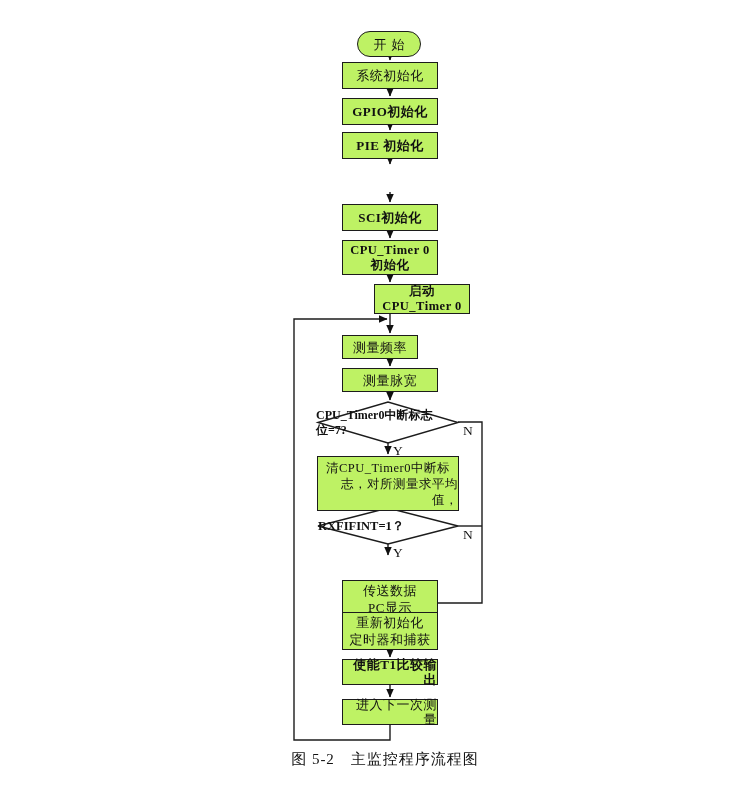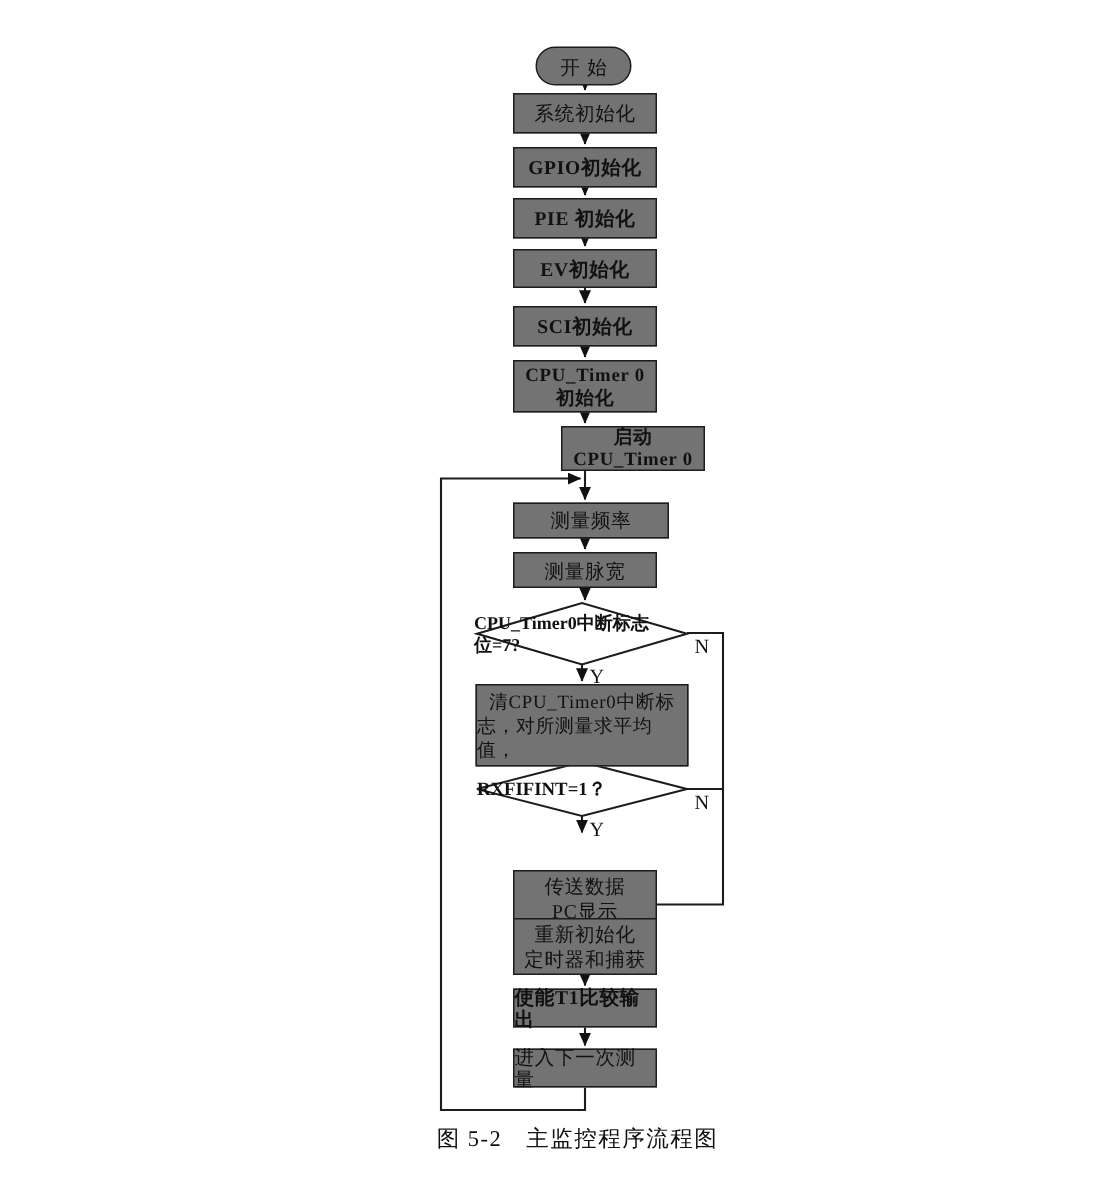--- a/index.html
+++ b/index.html
@@ -9,26 +9,26 @@
     background:#ffffff;
     font-family:"Liberation Serif","DejaVu Serif",serif;
     color:#111;
     overflow:hidden;
   }
   #wires{position:absolute;left:0;top:0;z-index:0;}
   .node{
     position:absolute;
     box-sizing:border-box;
     border:1.4px solid #1c1c1c;
-    background:#737373;
+    background:#bef264;
     display:flex;
     flex-direction:column;
     align-items:center;
     justify-content:center;
-    text-align:left;
+    text-align:right;
     font-size:13px;
     line-height:15px;
     z-index:1;
     letter-spacing:0.5px;
   }
   .oval{border-radius:14px;letter-spacing:5px;padding-left:5px;}
   .b{font-weight:bold;}
   .dtext{
     position:absolute;z-index:2;
     display:flex;flex-direction:column;align-items:flex-start;justify-content:center;
@@ -44,21 +44,21 @@
   }
   
   #n-start{left:357px;top:31px;width:64px;height:26px;}
   #n-sys{left:342px;top:62px;width:96px;height:27px;}
   #n-gpio{left:342px;top:98px;width:96px;height:27px;}
   #n-pie{left:342px;top:132px;width:96px;height:27px;}
   #n-ev{left:342px;top:166px;width:96px;height:26px;}
   #n-sci{left:342px;top:204px;width:96px;height:27px;}
   #n-cpuinit{left:342px;top:240px;width:96px;height:35px;font-size:12.5px;}
   #n-starttimer{left:342px;top:284px;width:96px;height:30px;font-size:12.5px;margin-left:32px;}
-  #n-freq{left:342px;top:335px;width:104px;height:24px;font-family:Liberation Mono, monospace;}
+  #n-freq{left:342px;top:335px;width:76px;height:24px;}
   #n-pulse{left:342px;top:368px;width:96px;height:24px;}
   #n-clear{left:317px;top:456px;width:142px;height:55px;font-size:12.5px;line-height:16px;}
   #n-send{left:342px;top:557px;width:96px;height:38px;line-height:17px;margin-top:23px;}
   #n-reinit{left:342px;top:612px;width:96px;height:38px;line-height:17px;}
   #n-t1{left:342px;top:659px;width:96px;height:26px;}
   #n-next{left:342px;top:699px;width:96px;height:26px;}
   #d1-text{left:316px;top:403px;width:144px;height:40px;}
   #d2-text{left:318px;top:511px;width:140px;height:30px;font-size:12.5px;}
   #y1{left:393px;top:444px;}
   #n1{left:463px;top:424px;}
@@ -112,23 +112,20 @@
   </div>
 
   <div class="node b" id="n-gpio">
     <span>GPIO初始化</span>
   </div>
 
   <div class="node b" id="n-pie">
     <span>PIE 初始化</span>
   </div>
 
-  <div class="node b" id="n-ev">
-    <span>EV初始化</span>
-  </div>
 
   <div class="node b" id="n-sci">
     <span>SCI初始化</span>
   </div>
 
   <div class="node b" id="n-cpuinit">
     <div>CPU_Timer 0</div>
     <div>初始化</div>
   </div>
 

